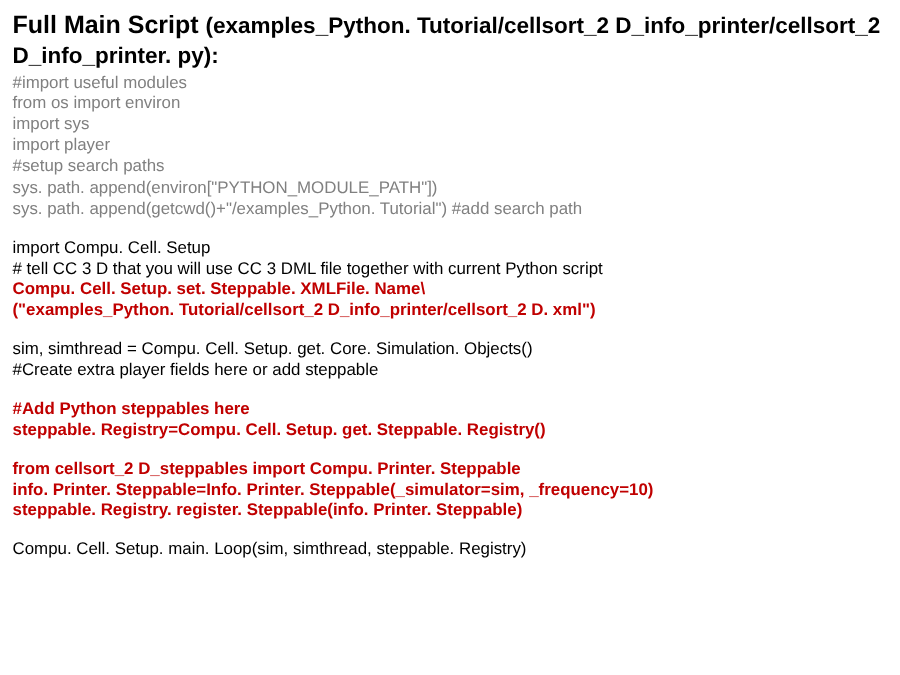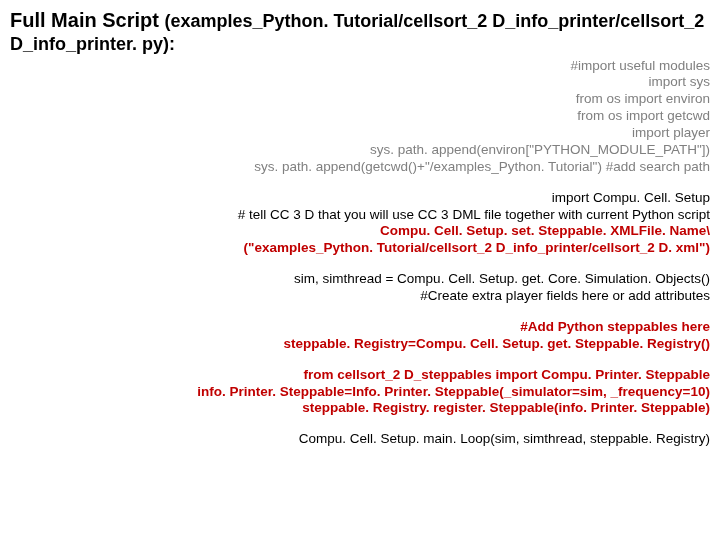--- a/index.html
+++ b/index.html
@@ -19,53 +19,52 @@
   .title-bold {
     font-weight: bold;
     font-size: 20px;
   }
   .title-path {
     font-weight: bold;
     font-size: 18px;
   }
   .block {
     margin-bottom: 14px;
-    text-align: right;
   }
   .gray { color: #808080; }
   .red-bold { color: #c00000; font-weight: bold; }
   .line { white-space: pre-wrap; }
 </style>
 </head>
 <body>
 
 <div class="header">
   <span class="title-bold">Full Main Script </span><span class="title-path">(examples_Python. Tutorial/cellsort_2 D_info_printer/cellsort_2 D_info_printer. py):</span>
 </div>
 
 <div class="block">
   <div class="line gray">#import useful modules</div>
+  <div class="line gray">from os import environ</div>
   <div class="line gray">import sys</div>
-  <div class="line gray">from os import environ</div>
-  <div class="line gray">from os import getcwd</div>
   <div class="line gray">import player</div>
+  <div class="line gray">#setup search paths</div>
   <div class="line gray">sys. path. append(environ["PYTHON_MODULE_PATH"])</div>
   <div class="line"><span class="gray">sys. path. append(getcwd()+"/examples_Python. Tutorial") </span><span class="gray">#add search path</span></div>
 </div>
 
 <div class="block">
   <div class="line">import Compu. Cell. Setup</div>
   <div class="line"># tell CC 3 D that you will use CC 3 DML file together with current Python script</div>
   <div class="line red-bold">Compu. Cell. Setup. set. Steppable. XMLFile. Name\</div>
   <div class="line red-bold">("examples_Python. Tutorial/cellsort_2 D_info_printer/cellsort_2 D. xml")</div>
 </div>
 
 <div class="block">
   <div class="line">sim, simthread = Compu. Cell. Setup. get. Core. Simulation. Objects()</div>
-  <div class="line">#Create extra player fields here or add attributes</div>
+  <div class="line">#Create extra player fields here or add steppable</div>
 </div>
 
 <div class="block">
   <div class="line red-bold">#Add Python steppables here</div>
   <div class="line red-bold">steppable. Registry=Compu. Cell. Setup. get. Steppable. Registry()</div>
 </div>
 
 <div class="block">
   <div class="line red-bold">from cellsort_2 D_steppables import Compu. Printer. Steppable</div>
   <div class="line red-bold">info. Printer. Steppable=Info. Printer. Steppable(_simulator=sim, _frequency=10)</div>

